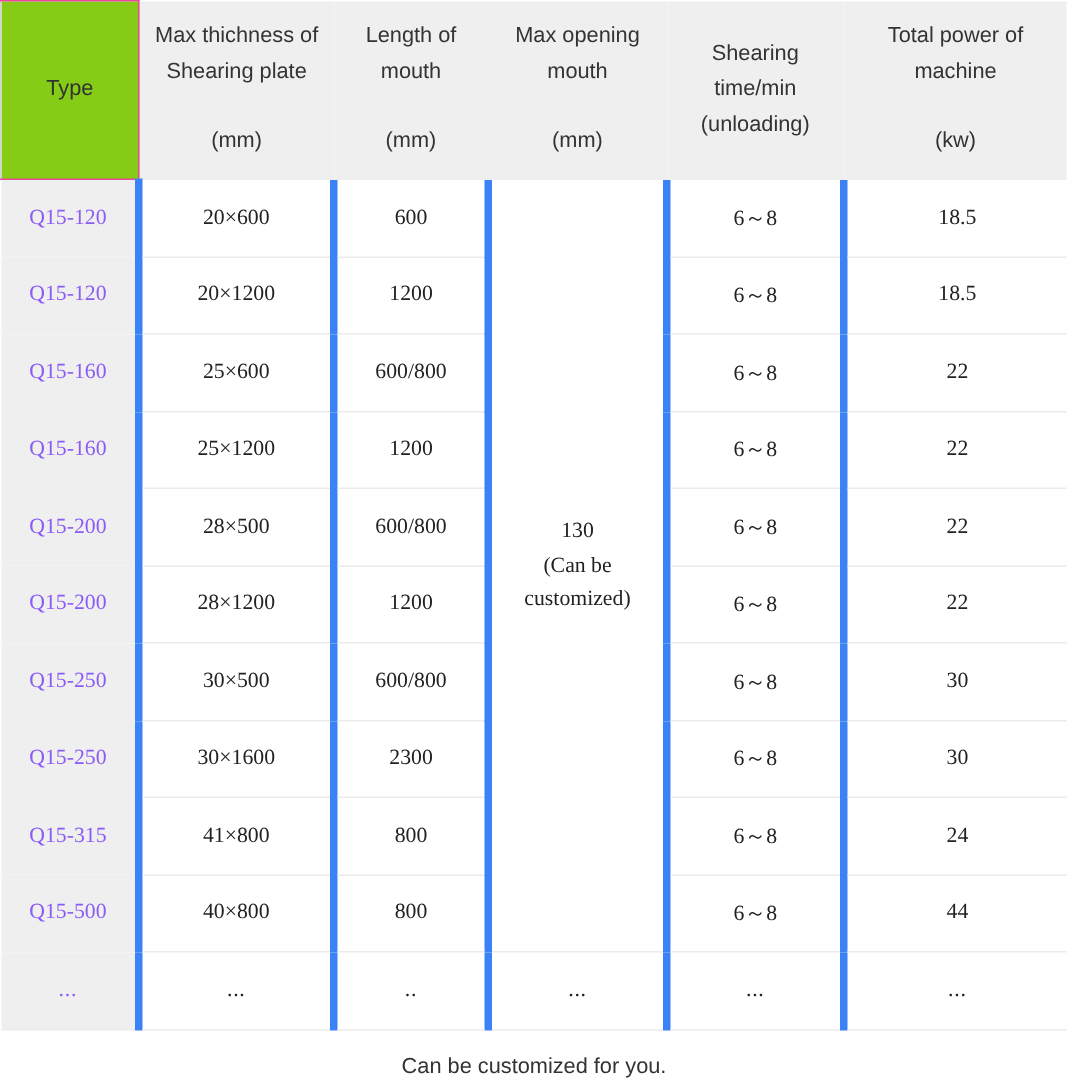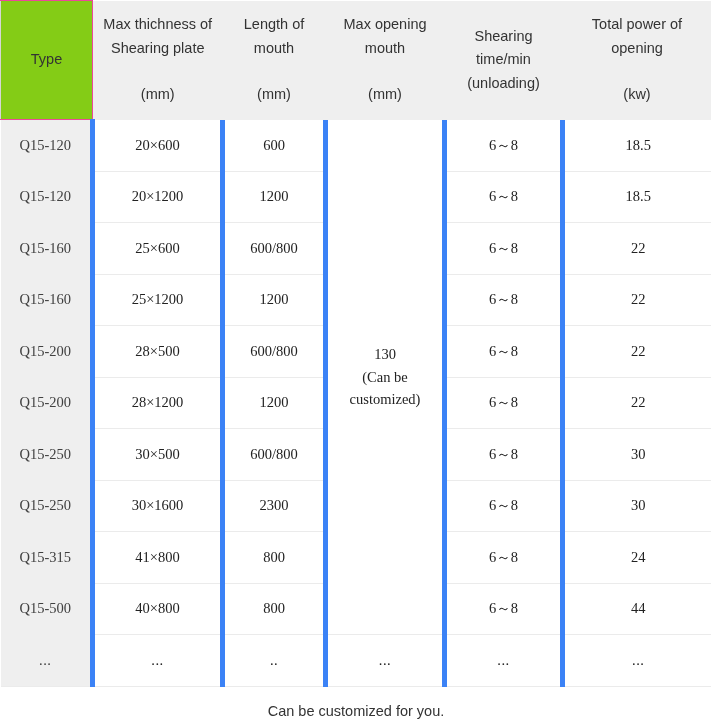--- a/index.html
+++ b/index.html
@@ -70,21 +70,21 @@
     background: #ffffff;
     border-left: 5px solid #3b82f6;
     border-bottom: 1px solid #ebebeb;
     box-sizing: border-box;
     white-space: nowrap;
   }
   tbody td.cell-type {
     background: #efefef;
     border-left: none;
     border-bottom: none;
-    color: #404040;
+    color: #8b5cf6;
     font-family: "Liberation Serif", serif;
   }
   tbody td.cell-mouth {
     border-bottom: 1px solid #ebebeb;
     line-height: 1.55;
     white-space: normal;
     margin-top: 22px;
   }
   tbody tr.row-ellipsis td {
     letter-spacing: 0.5px;
@@ -147,21 +147,21 @@
           <span class="mouth-line">&nbsp;</span>
           <span class="mouth-line">(mm)</span>
         </th>
         <th>
           <span class="mouth-line">Shearing</span>
           <span class="mouth-line">time/min</span>
           <span class="mouth-line">(unloading)</span>
         </th>
         <th>
           <span class="mouth-line">Total power of</span>
-          <span class="mouth-line">opening</span>
+          <span class="mouth-line">machine</span>
           <span class="mouth-line">&nbsp;</span>
           <span class="mouth-line">(kw)</span>
         </th>
       </tr>
     </thead>
 
     <tbody id="table-body">
         <tr>
           <td class="cell-type">Q15-120</td>
           <td>20×600</td>

